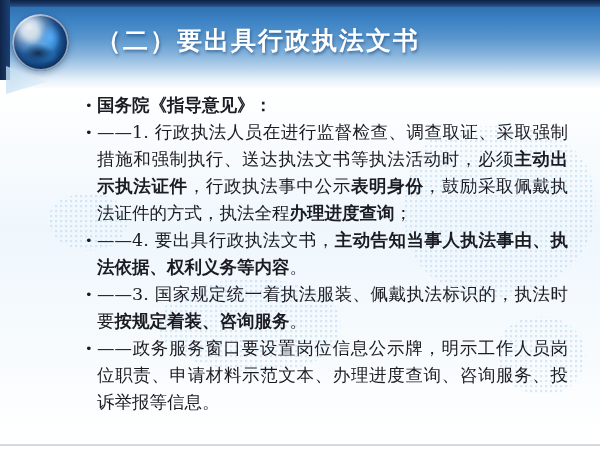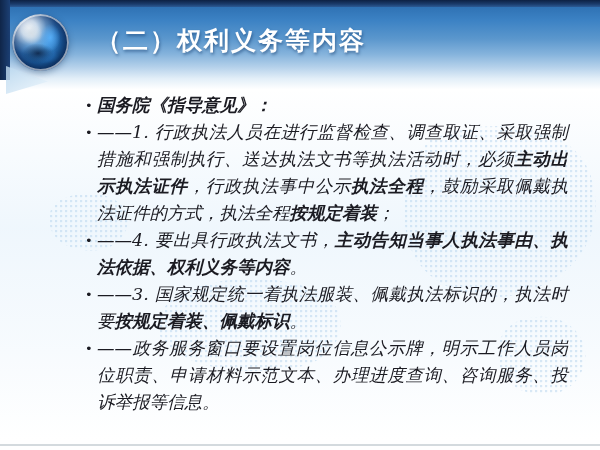--- a/index.html
+++ b/index.html
@@ -59,21 +59,21 @@
   .content{
     position:absolute;left:85px;top:92px;width:483px;margin:0;padding:0;
     list-style:none;color:#1b1b22;font-size:17.5px;line-height:27px;
     text-align:justify;font-family:"DejaVu Serif",serif;
   }
   .content li{position:relative;margin:0;padding:0 0 0 12px;}
   .content li .bullet-dot{
     position:absolute;left:0;top:0;font-size:13px;line-height:27px;color:#1b1b22;
     font-family:"DejaVu Sans",sans-serif;
   }
-  .seg{font-weight:400;font-style:italic;}
+  .seg{font-weight:400;}
   .seg-bold{font-weight:700;font-family:"DejaVu Sans",sans-serif;}
   .bottom-line{
     position:absolute;left:0;bottom:4px;width:600px;height:2px;
     background:#d4dade;
   }
 </style>
 </head>
 <body>
 
 <div class="slide">
@@ -93,26 +93,26 @@
       <path fill="url(#dotp)" d="M60,200 q30,-14 55,0 q20,12 10,32 q-12,22 -42,18 q-28,-4 -33,-24 q-4,-17 10,-26 z"></path>
     </g>
   </svg>
 
   <div class="header">
     <div class="header-gradient"></div>
     <div class="header-top-strip"></div>
     <div class="header-left-strip"></div>
     <div class="header-accent"></div>
     <div class="globe"></div>
-    <h1 class="title">（二）权利义务等内容</h1>
+    <h1 class="title">（二）要出具行政执法文书</h1>
   </div>
 
   <ul class="content">
       <li><span class="bullet-dot">•</span><span class="seg seg-bold">国务院《指导意见》：</span></li>
-      <li><span class="bullet-dot">•</span><span class="seg">——1. 行政执法人员在进行监督检查、调查取证、采取强制措施和强制执行、送达执法文书等执法活动时，必须</span><span class="seg seg-bold">主动出示执法证件</span><span class="seg">，行政执法事中公示</span><span class="seg seg-bold">执法全程</span><span class="seg">，鼓励采取佩戴执法证件的方式，执法全程</span><span class="seg seg-bold">按规定着装</span><span class="seg">；</span></li>
+      <li><span class="bullet-dot">•</span><span class="seg">——1. 行政执法人员在进行监督检查、调查取证、采取强制措施和强制执行、送达执法文书等执法活动时，必须</span><span class="seg seg-bold">主动出示执法证件</span><span class="seg">，行政执法事中公示</span><span class="seg seg-bold">表明身份</span><span class="seg">，鼓励采取佩戴执法证件的方式，执法全程</span><span class="seg seg-bold">办理进度查询</span><span class="seg">；</span></li>
       <li><span class="bullet-dot">•</span><span class="seg">——4. 要出具行政执法文书，</span><span class="seg seg-bold">主动告知当事人执法事由、执法依据、权利义务等内容</span><span class="seg">。</span></li>
-      <li><span class="bullet-dot">•</span><span class="seg">——3. 国家规定统一着执法服装、佩戴执法标识的，执法时要</span><span class="seg seg-bold">按规定着装、佩戴标识</span><span class="seg">。</span></li>
+      <li><span class="bullet-dot">•</span><span class="seg">——3. 国家规定统一着执法服装、佩戴执法标识的，执法时要</span><span class="seg seg-bold">按规定着装、咨询服务</span><span class="seg">。</span></li>
       <li><span class="bullet-dot">•</span><span class="seg">——政务服务窗口要设置岗位信息公示牌，明示工作人员岗位职责、申请材料示范文本、办理进度查询、咨询服务、投诉举报等信息。</span></li>
     </ul>
 
   <div class="bottom-line"></div>
 
 </div>
 
 </body></html>

